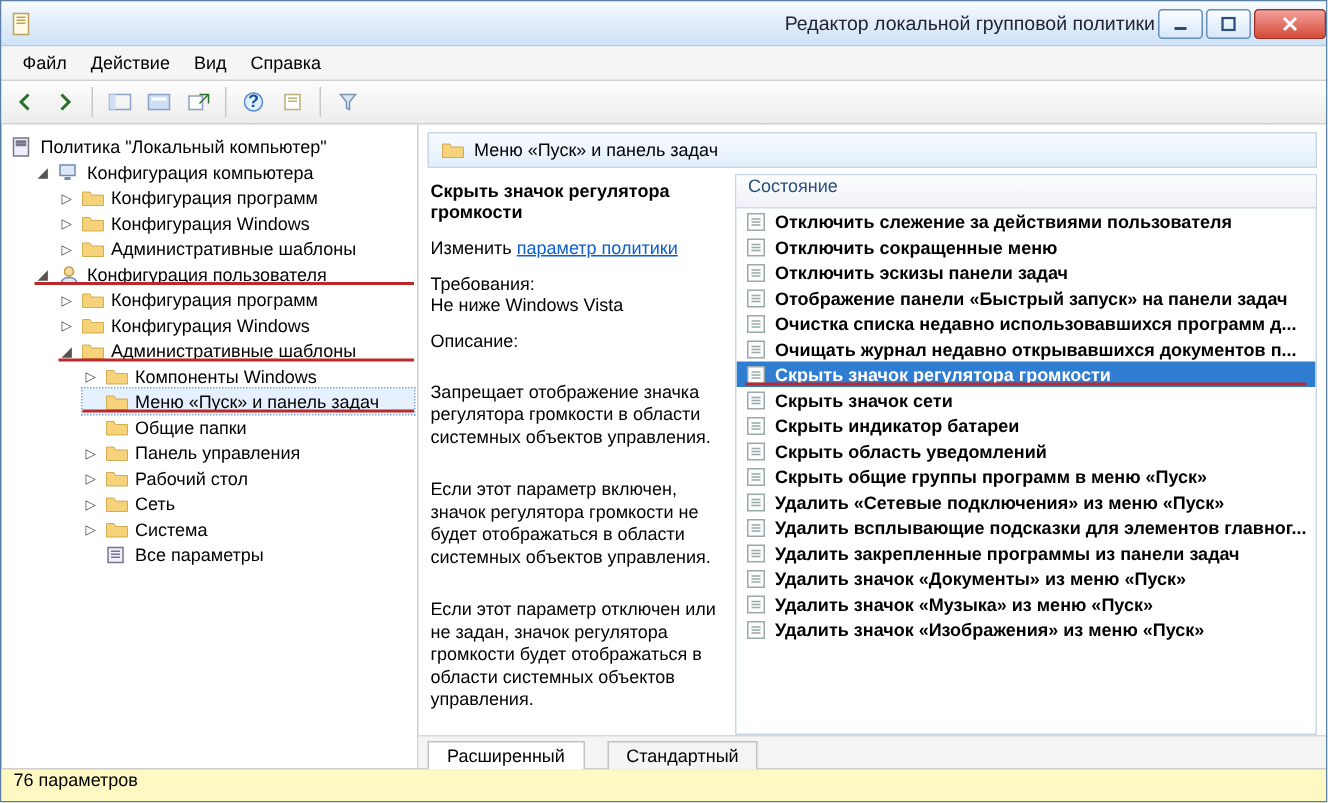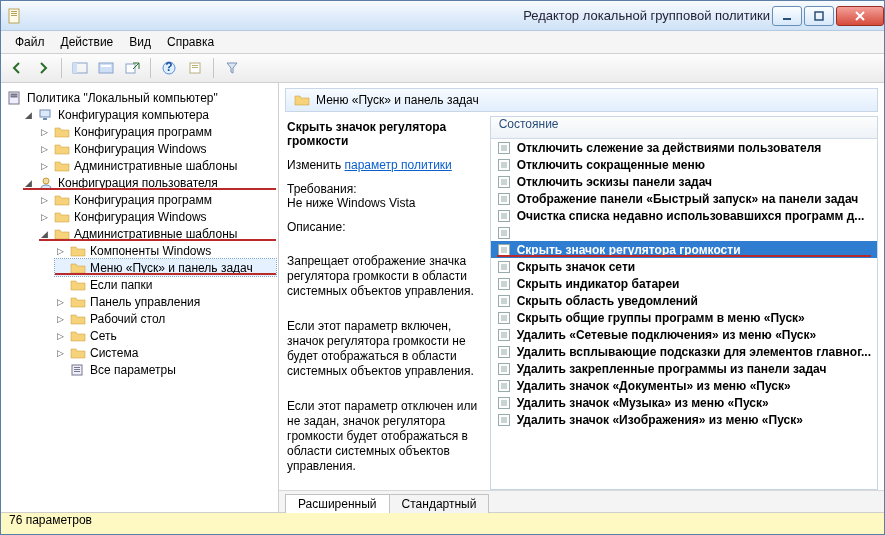--- a/index.html
+++ b/index.html
@@ -44,21 +44,21 @@
 .list-header { height: 22px; background: linear-gradient(#fdfdfd,#eef2f7); border-bottom: 1px solid #d0dbe9; display: flex; padding: 0 8px; color: #2a4e7b; }
 .list-body { flex: 1; overflow-y: auto; overflow-x: hidden; }
 .list-row { height: 17px; display: flex; align-items: center; gap: 6px; padding: 0 6px; white-space: nowrap; overflow: hidden; text-overflow: ellipsis; position: relative; font-weight: bold; }
 .list-row .item-ico { width: 14px; height: 14px; flex-shrink: 0; }
 .list-row.selected { background: #2f7dd1; color: #fff; }
 .list-row.selected .redline { background: #bb2a2a; }
 .redline { position: absolute; left: 6px; right: 6px; bottom: 1px; height: 2px; background: #bb2a2a; display: none; }
 .list-row.mark .redline, .tree-row.mark .redline { display: block; }
 
 
-.right-tabs { height: 22px; display: flex; align-items: flex-end; gap: 0; padding-left: 6px; border-top: 1px solid #d8d8d8; background: #f4f4f4; }
+.right-tabs { height: 22px; display: flex; align-items: flex-end; gap: 16px; padding-left: 6px; border-top: 1px solid #d8d8d8; background: #f4f4f4; }
 .right-tabs .tab { padding: 2px 12px; border: 1px solid #c2c2c2; border-bottom: none; background: #fff; position: relative; top: 1px; margin-right: -1px; }
 .right-tabs .tab.inactive { background: #f4f4f4; margin-top: 29px; }
 
 
 .statusbar { height: 22px; border-top: 1px solid #cfcfcf; display: flex; padding: 0 8px; background: #fef9c3; }
 
 
 .tree ul { list-style: none; padding-left: 16px; }
 .tree > ul { padding-left: 0; }
 .tree-row { display: flex; align-items: center; gap: 4px; height: 17px; position: relative; padding-right: 6px; }
@@ -279,21 +279,21 @@
                           <span>Меню «Пуск» и панель задач</span>
                           <div class="redline"></div>
                         </div>
                       </li>
                     <li>
                         <div class="tree-row">
                           <span class="exp"></span>
                           <svg class="ico" viewBox="0 0 16 14">
                             <path class="folder-svg" d="M1 3h5l1 2h8v7H1z"></path>
                           </svg>
-                          <span>Если папки</span>
+                          <span>Общие папки</span>
                         </div>
                       </li>
                     <li>
                         <div class="tree-row">
                           <span class="exp">▷</span>
                           <svg class="ico" viewBox="0 0 16 14">
                             <path class="folder-svg" d="M1 3h5l1 2h8v7H1z"></path>
                           </svg>
                           <span>Панель управления</span>
                         </div>
@@ -420,20 +420,21 @@
                 </svg>
                 <span>Очистка списка недавно использовавшихся программ д...</span>
               </div>
               <div class="list-row">
                 <svg class="item-ico" viewBox="0 0 14 14">
                   <rect x="1.5" y="1.5" width="11" height="11"></rect>
                   <line x1="4" y1="5" x2="10" y2="5"></line>
                   <line x1="4" y1="7" x2="10" y2="7"></line>
                   <line x1="4" y1="9" x2="10" y2="9"></line>
                 </svg>
+                <span>Очищать журнал недавно открывавшихся документов п...</span>
               </div>
               <div class="list-row selected mark">
                 <svg class="item-ico" viewBox="0 0 14 14">
                   <rect x="1.5" y="1.5" width="11" height="11"></rect>
                   <line x1="4" y1="5" x2="10" y2="5"></line>
                   <line x1="4" y1="7" x2="10" y2="7"></line>
                   <line x1="4" y1="9" x2="10" y2="9"></line>
                 </svg>
                 <span>Скрыть значок регулятора громкости</span>
                 <div class="redline"></div>

